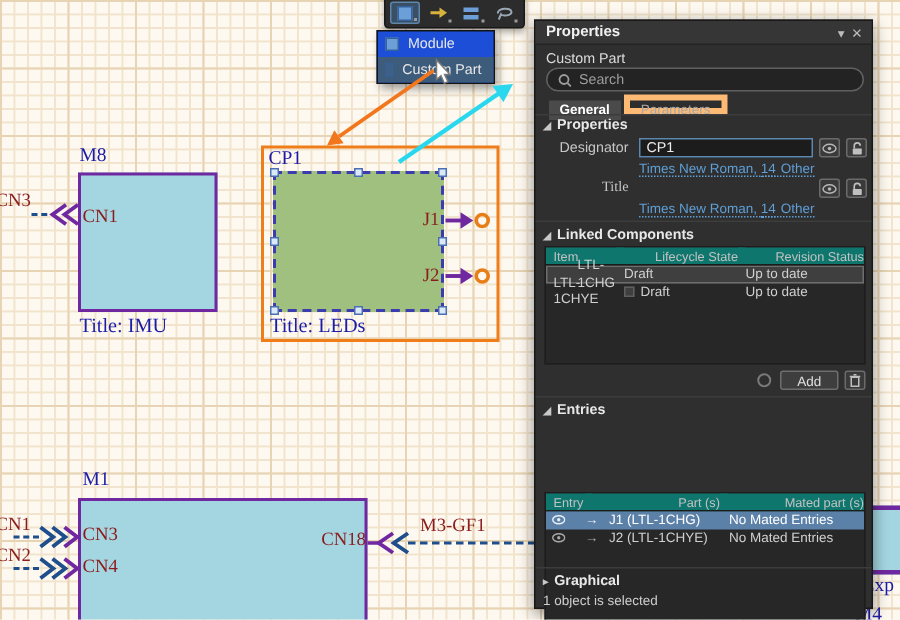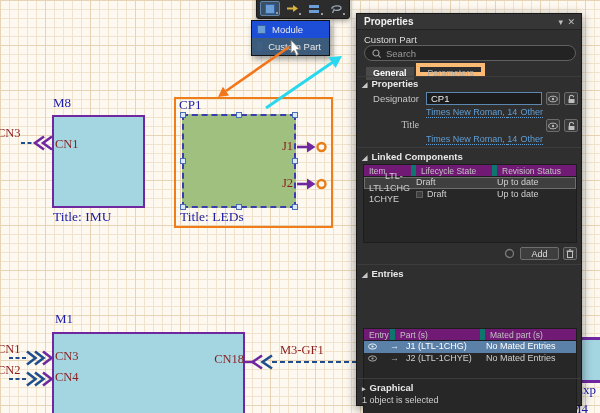--- a/index.html
+++ b/index.html
@@ -53,26 +53,26 @@
   .tab.active { background:#4a4a4a; color:#ffffff; font-weight:bold; }
   .tab.inactive { background:#2d2d2d; color:#a8a8a8; border:4px solid #fdba74; }
   .sec-head { font-weight:bold; font-size:9.5px; color:#e8e8e8; }
   .sec-head .tri { font-size:7px; color:#c8c8c8; margin-right:4px; }
   .fld-label { color:#c6c6c6; font-size:9.5px; text-align:right; width:62px; display:inline-block; }
   .fld-input { background:#1c1c1c; color:#ececec; font-size:9.5px; height:13px; line-height:12px; padding:0 4px; }
   .mini-btn { width:14px; height:13px; background:#3a3a3a; border:1px solid #6b6b6b; border-radius:2px;
               display:flex; align-items:center; justify-content:center; }
   .link { color:#5f9fd6; font-size:9px; border-bottom:1px dotted #5f9fd6; }
   .tbl { background:#272727; border:1px solid #1d1d1d; }
-  .tbl-head { display:flex; background:#701a75; border-bottom:1px solid #1c1c1c; height:12px;
+  .tbl-head { display:flex; background:#0f766e; border-bottom:1px solid #1c1c1c; height:12px;
               font-size:8.5px; color:#c2c2c2; line-height:12px; }
   .tbl-row { display:flex; height:11.5px; font-size:9px; color:#d0d0d0; line-height:11.5px; align-items:center; }
   .tbl-row.sel-gray { background:#3f3f3f; box-shadow:inset 0 0 0 1px #6e6e6e; }
   .tbl-row.sel-blue { background:#5c81a8; color:#ffffff; }
-  .cdiv { border-left:5px solid #0f766e; }
+  .cdiv { border-left:5px solid #0f766e;text-align:right; }
   .checkbox { width:7px; height:7px; background:#3f3f3f; border:1px solid #5f5f5f; display:inline-block; }
   .btn { background:#3e3e3e; border:1px solid #6e6e6e; border-radius:2px; color:#e0e0e0;
          font-size:9px; text-align:center; }
   .hline { height:1px; background:#3c3c3c; left:0; right:0; }
   .status { font-size:9px; color:#cfcfcf; }
 </style>
 </head>
 <body>
 
 <div class="abs block-cyan" style="left:52px; top:115px; width:93px; height:93px;"></div>

